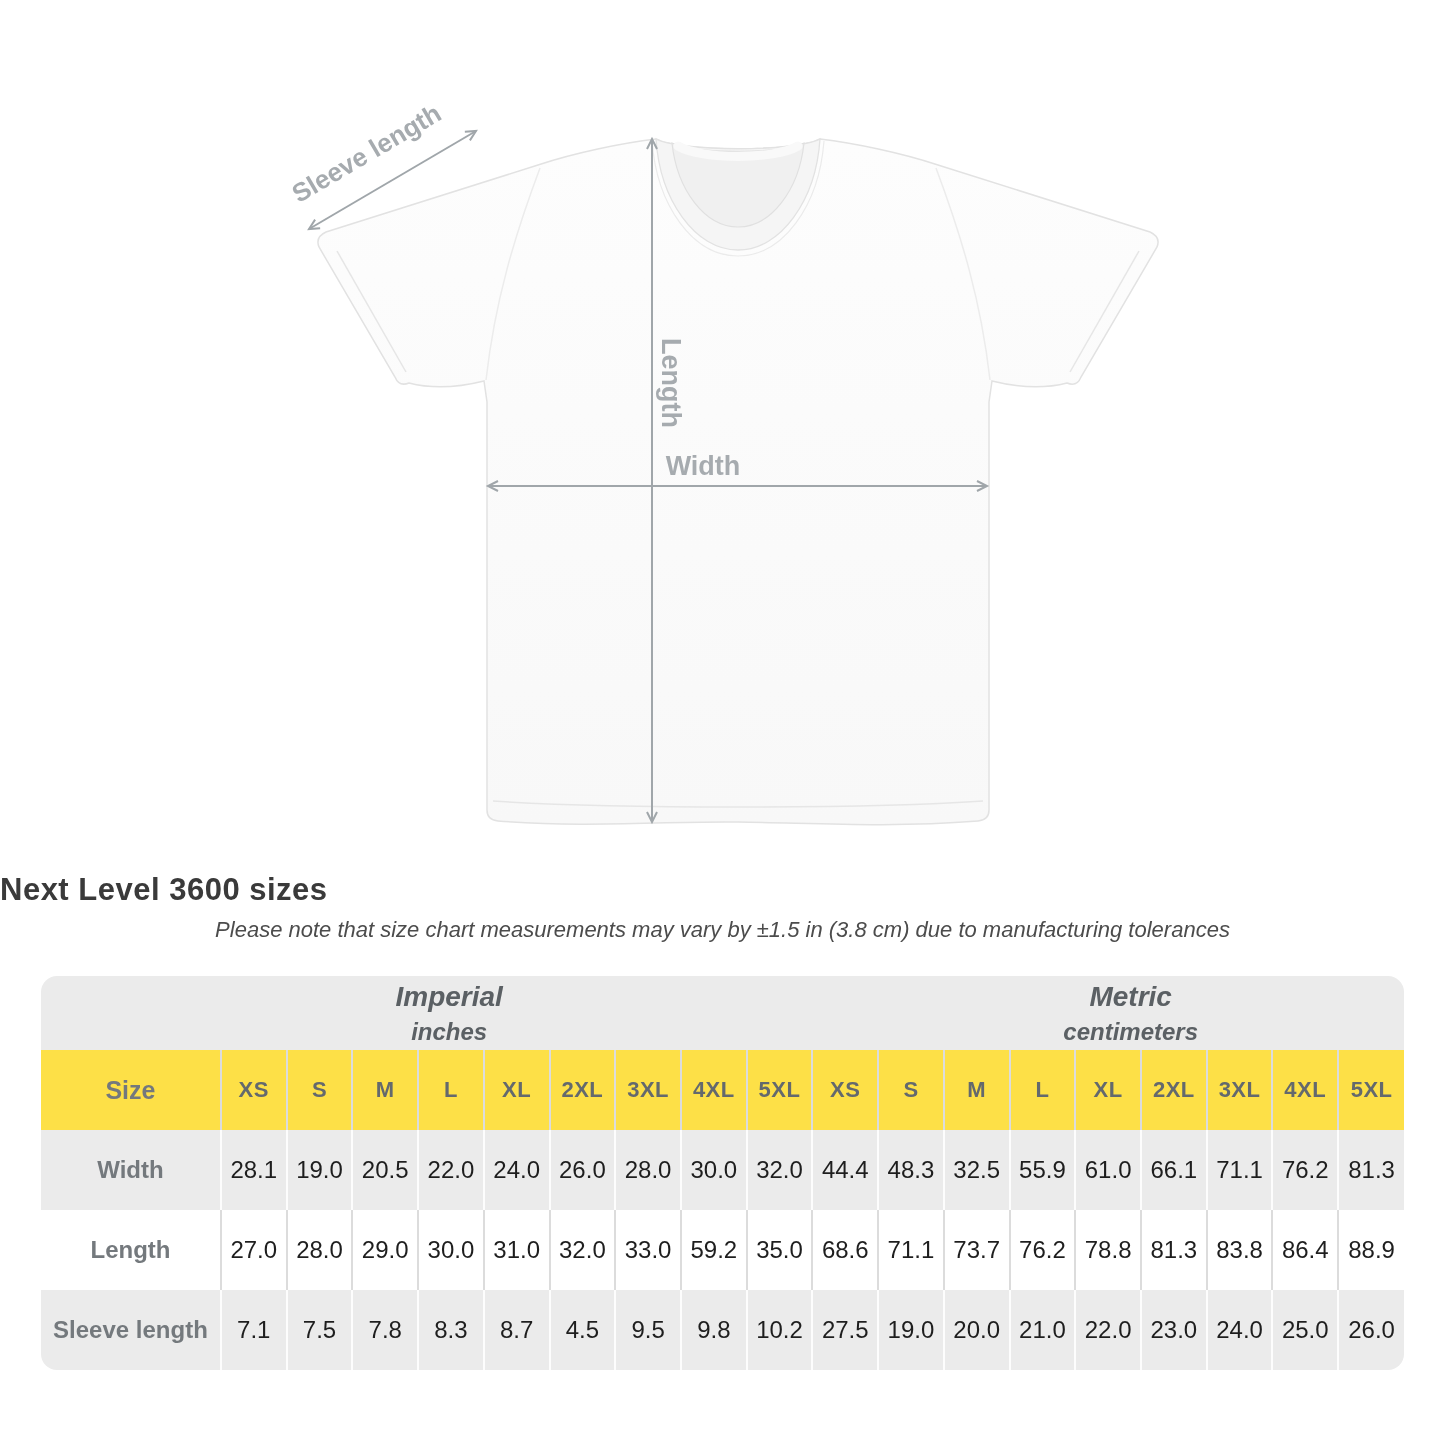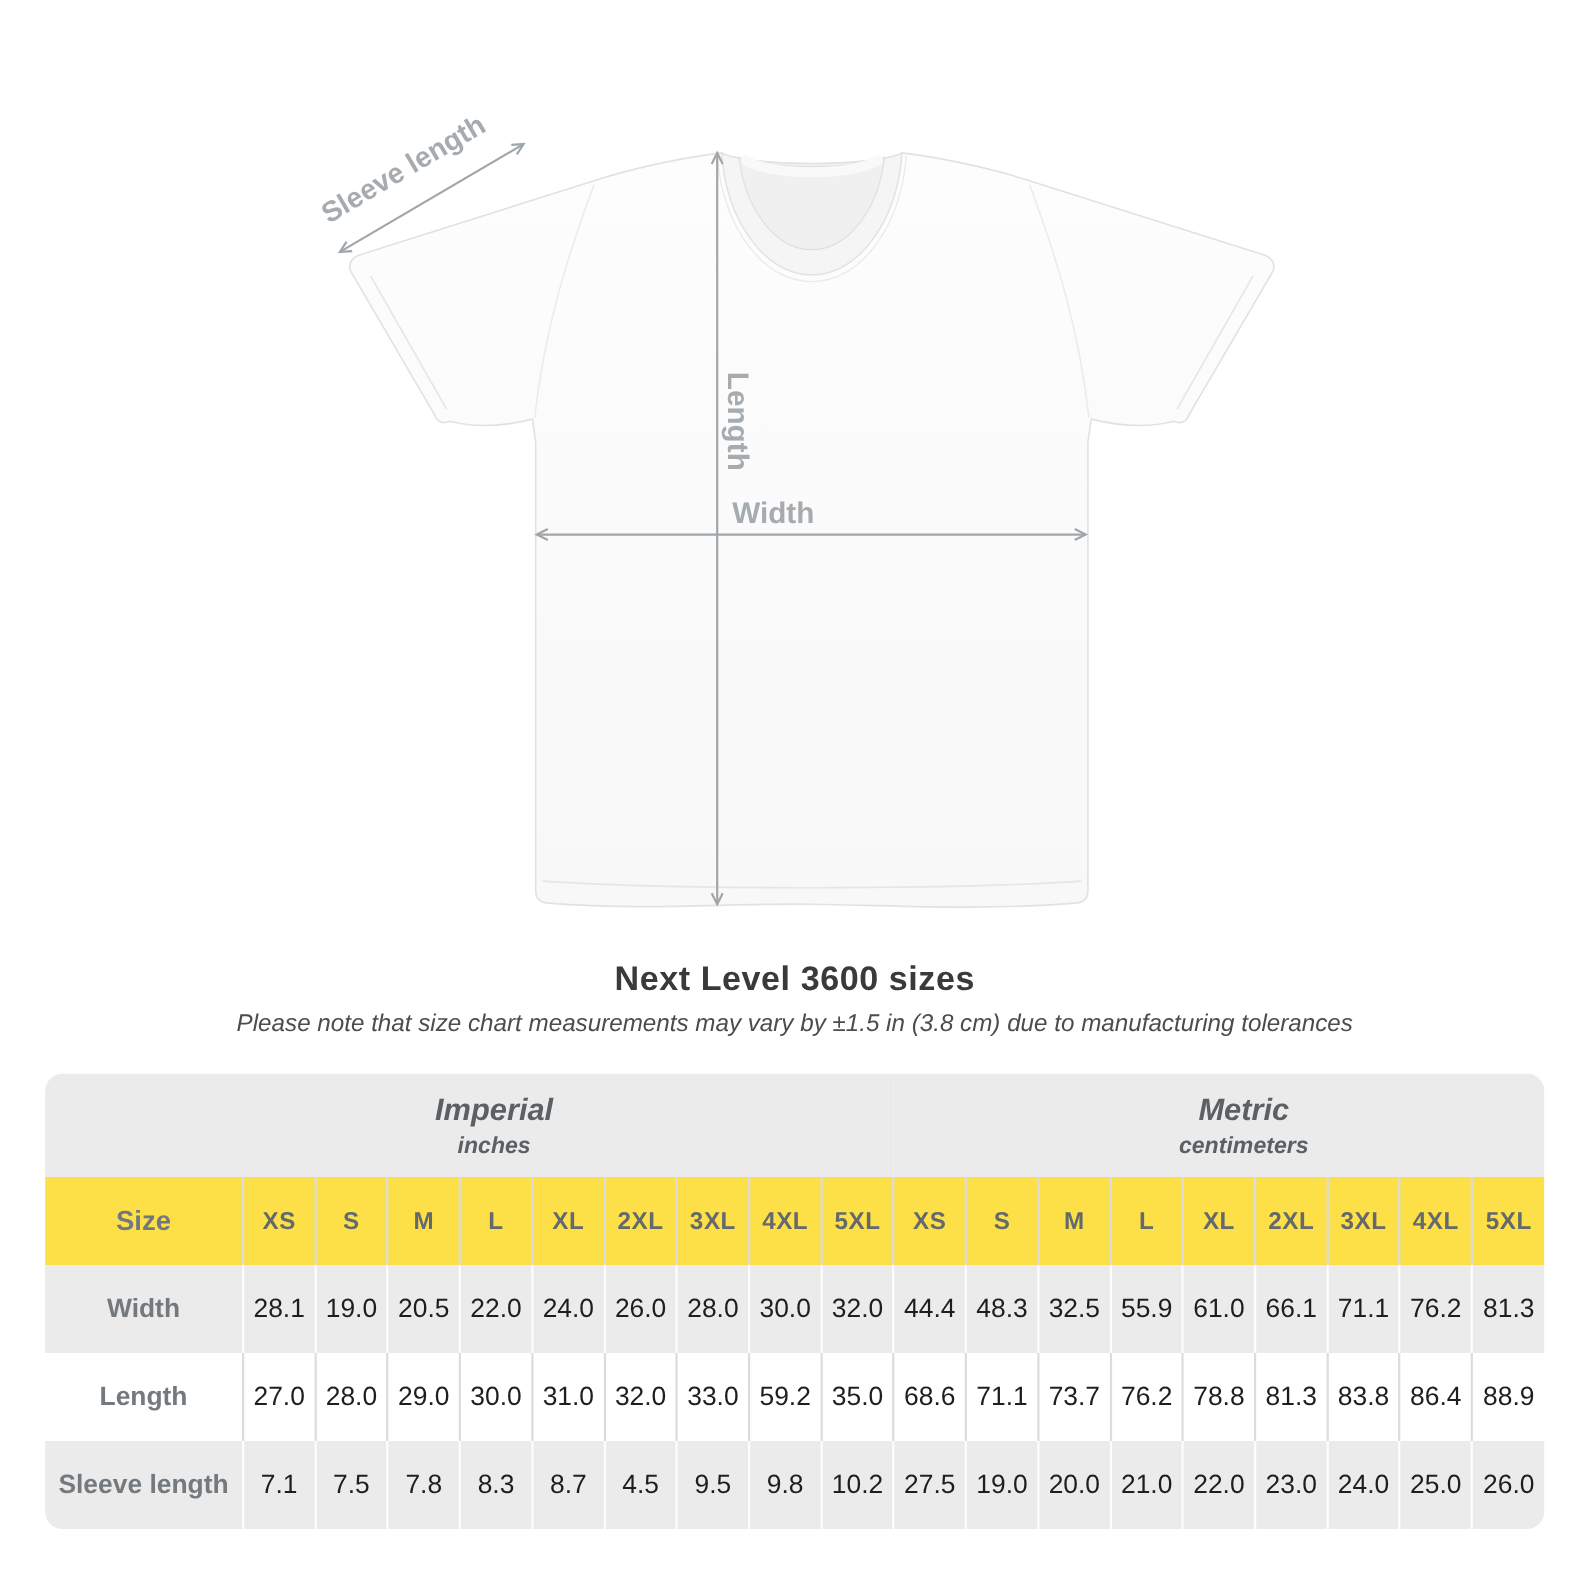--- a/index.html
+++ b/index.html
@@ -1,27 +1,27 @@
 <!DOCTYPE html>
 <html><head>
 <meta charset="utf-8">
 <style>
   html,body{margin:0;padding:0;background:#ffffff;}
   body{width:1445px;height:1445px;overflow:hidden;font-family:"Liberation Sans",sans-serif;}
   .diagram{position:relative;width:1445px;height:862px;}
   .diagram svg{position:absolute;left:0;top:0;}
-  .page-title{margin:10px 0 0;text-align:center;font-size:31px;font-weight:bold;color:#3a3a3a;letter-spacing:.5px;}
+  .page-title{margin:10px 0 0;text-align:left;font-size:31px;font-weight:bold;color:#3a3a3a;letter-spacing:.5px;}
   .page-note{margin:9px 0 0;text-align:center;font-style:italic;font-size:22px;color:#4c4c4c;}
   .table-wrap{width:1363px;margin:33px auto 0;border-radius:16px;overflow:hidden;background:#ffffff;}
   table{border-collapse:collapse;table-layout:fixed;width:100%;}
   th,td{border-left:2px solid #dcdcdc;text-align:center;vertical-align:middle;padding:0;}
   tr > :first-child{border-left:none;}
-  .band-row th{border-left:none;height:94px;background:#ebebeb;vertical-align:middle;padding-left:45px;}
+  .band-row th{border-left:none;height:74px;background:#ebebeb;vertical-align:middle;padding-left:45px;}
   .unit-title{font-size:28px;font-weight:bold;font-style:italic;color:#5b6064;}
-  .unit-sub{font-size:21px;font-style:italic;color:#5b6064;margin-top:5px;}
+  .unit-sub{font-size:24px;font-style:italic;color:#5b6064;margin-top:5px;}
   .size-row > *{height:80px;background:#fde047;}
   .size-row .corner{font-size:25px;font-weight:bold;color:#73787d;}
   .size-col{font-size:22px;font-weight:bold;color:#64696d;letter-spacing:.5px;}
   tbody tr > *{height:80px;}
   tbody tr:nth-child(odd){background:#ebebeb;}
   tbody tr:nth-child(odd) > *{border-left-color:#fdfdfd;}
   .row-label{font-size:24px;font-weight:bold;color:#74797d;}
   .val{font-size:24px;color:#1e1e1e;}
 </style>
 </head>

